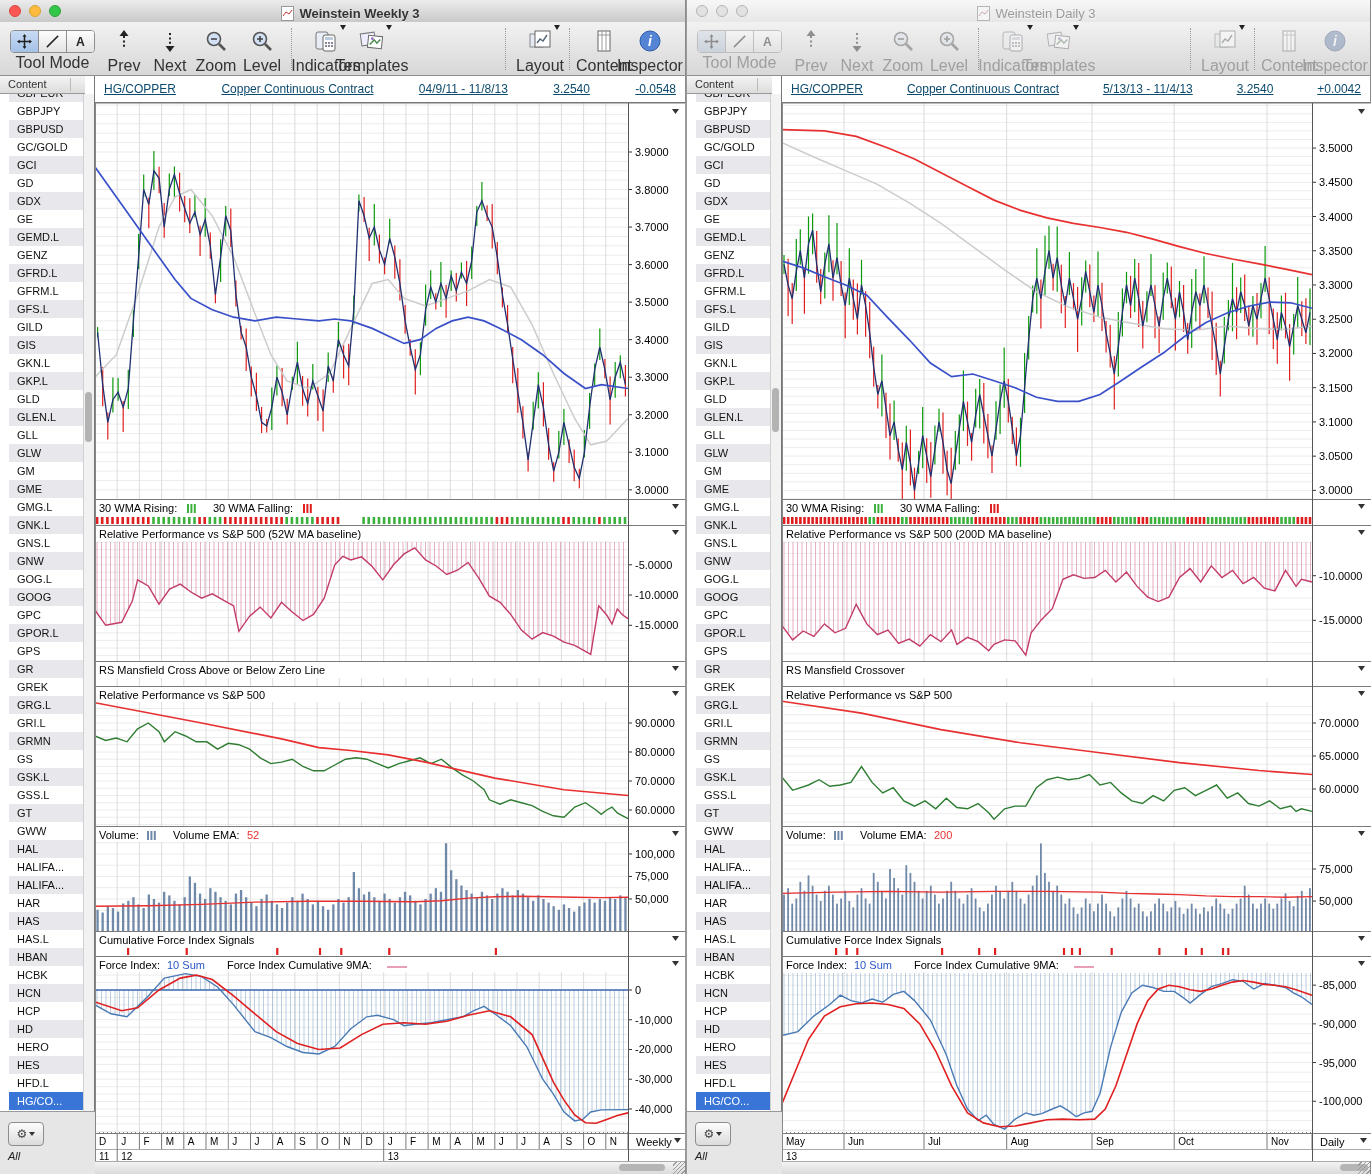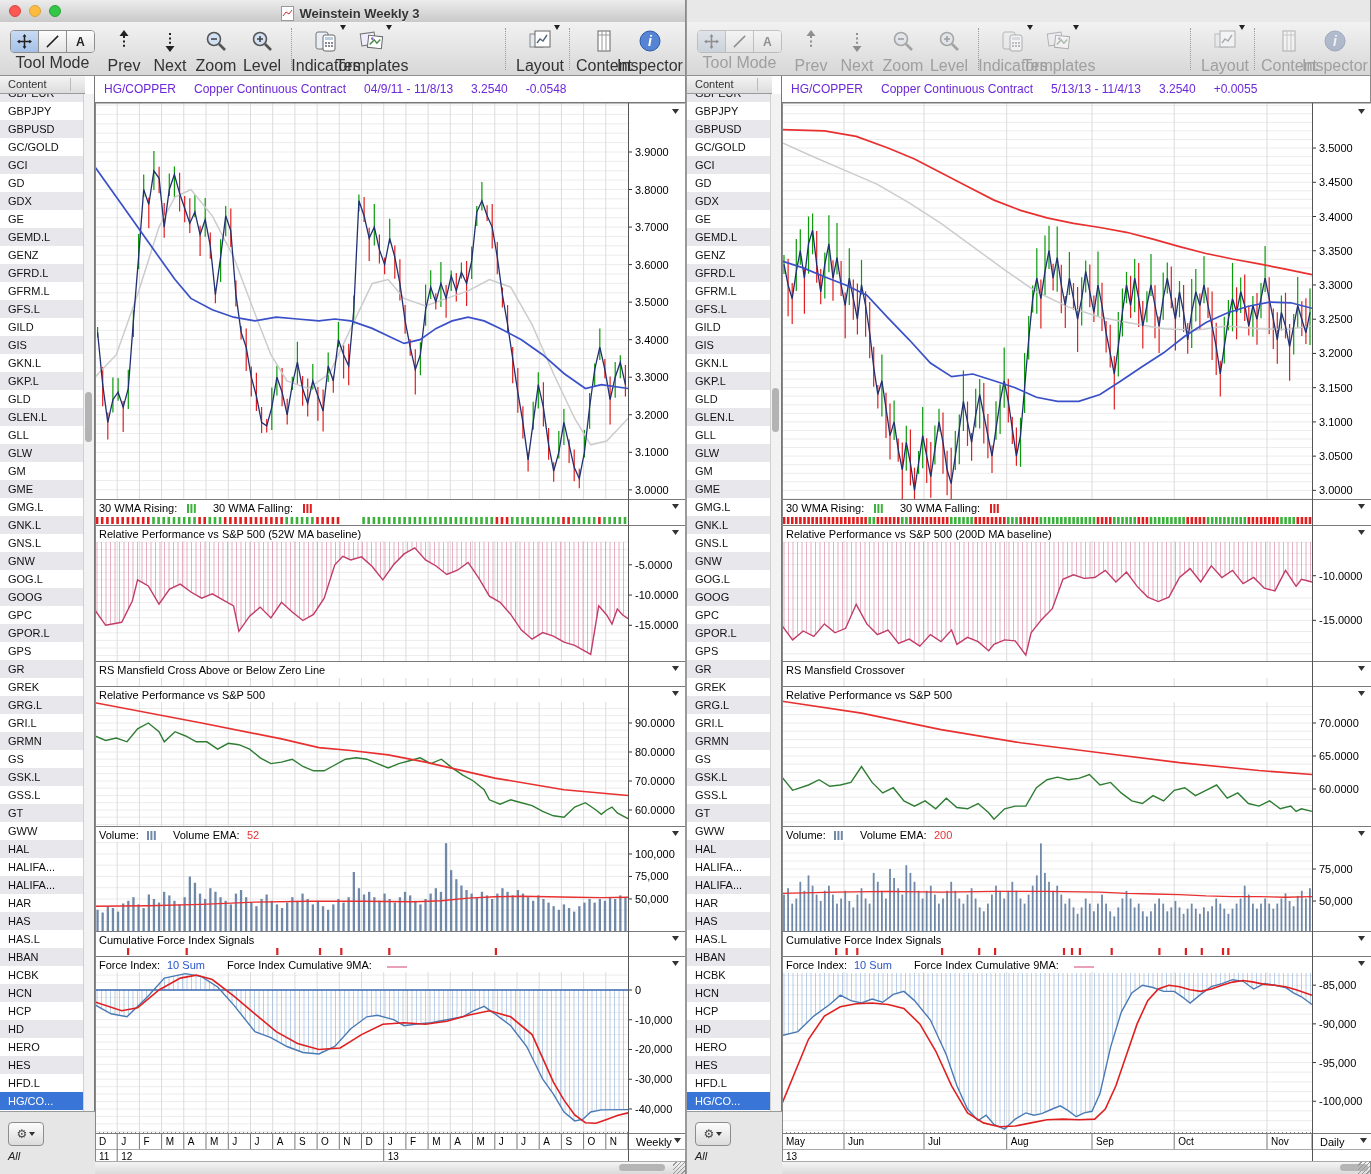--- a/index.html
+++ b/index.html
@@ -35,36 +35,36 @@
   .seg{display:flex;border:1px solid #8d8d8d;border-radius:4px;overflow:hidden;height:21px;margin-top:4px;background:#fdfdfd;}
   .seg-btn{width:27px;display:flex;align-items:center;justify-content:center;font-size:12px;color:#222;border-right:1px solid #8d8d8d;background:linear-gradient(#fdfdfd,#e3e3e3);}
   .seg-btn:last-child{border-right:none;}
   .seg-btn.sel{background:linear-gradient(#c9dbf3,#a3c1e8);}
   .dd{position:absolute;top:-1px;right:-7px;width:0;height:0;border-left:3.5px solid transparent;border-right:3.5px solid transparent;border-top:5px solid #222;}
   
   .sidebar{position:absolute;left:0;top:76px;width:95px;bottom:0;background:#fff;border-right:1px solid #777;box-sizing:border-box;}
   .sb-header{position:absolute;left:0;top:0;width:85px;height:18px;background:linear-gradient(#f4f4f4,#dcdcdc);
     border-bottom:1px solid #9a9a9a;font-size:11px;color:#333;padding-left:8px;line-height:17px;box-sizing:border-box;}
   .sb-header::after{content:"";position:absolute;right:14px;top:2px;bottom:2px;border-left:1px solid #bbb;}
-  .sb-list{position:absolute;left:0;top:18px;width:85px;bottom:62px;overflow:hidden;}
+  .sb-list{position:absolute;left:0;top:18px;width:85px;bottom:62px;overflow:hidden;padding-left:9px;}
   .sb-inner{margin-top:-10px;}
   .sb-item{height:18px;line-height:18px;font-size:11px;color:#111;padding-left:8px;white-space:nowrap;overflow:hidden;background:#fff;}
   .sb-item.gray{background:#e7e7ec;}
   .sb-item.sel{background:#3875d7;color:#fff;}
   .sb-scroll{position:absolute;right:0;top:18px;width:10px;bottom:62px;background:#f2f2f2;border-left:1px solid #d0d0d0;}
   .sb-thumb{position:absolute;left:1px;width:7px;border-radius:4px;background:#b3b3b3;}
   .sb-footer{position:absolute;left:0;bottom:0;width:95px;height:62px;background:#e6e6e6;border-top:1px solid #9a9a9a;}
   .gear-btn{position:absolute;left:8px;top:10px;width:34px;height:22px;border:1px solid #8d8d8d;border-radius:4px;
     background:linear-gradient(#fdfdfd,#dcdcdc);font-size:12px;color:#444;display:flex;align-items:center;justify-content:center;gap:2px;}
   .gear-btn .tri{width:0;height:0;border-left:3px solid transparent;border-right:3px solid transparent;border-top:4px solid #333;}
   .sb-all{position:absolute;left:8px;top:38px;font-size:11px;color:#222;font-style:italic;}
   
   .chart-region{position:absolute;left:95px;top:76px;right:0;bottom:0;background:#fff;}
   .chart-header{position:absolute;left:0;top:0;right:0;height:26px;background:#fff;border-bottom:1px solid #777;
-    display:flex;align-items:center;justify-content:flex-start;font-size:12px;color:#6d28d9;}
+    display:flex;align-items:center;justify-content:space-between;font-size:12px;color:#0c4a6e;text-decoration:underline;}
   .chart-header span{margin:0 9px;white-space:nowrap;}
   .chart-svg{position:absolute;left:0;top:27px;}
   .bottom-bar{position:absolute;left:0;right:0;bottom:0;height:12px;background:linear-gradient(#f4f4f4,#dadada);border-top:1px solid #aaa;}
   .hthumb{position:absolute;top:2px;height:7px;border-radius:4px;background:#b5b5b5;}
   .grip{position:absolute;right:0;bottom:0;width:12px;height:12px;
     background:repeating-linear-gradient(135deg,transparent 0 2px,#9a9a9a 2px 3px);}
   svg text{font-family:"Liberation Sans","DejaVu Sans",sans-serif;}
 </style>
 </head>
 <body>
@@ -1257,20 +1257,34 @@
           <line x1="0" y1="1058.5" x2="591" y2="1058.5" stroke="#7a7a7a"></line>
         </svg>
     <div class="bottom-bar">
       <div class="hthumb" style="right:20px;width:46px;"></div>
       <div class="grip"></div>
     </div>
   </div>
 </div>
 
 <div class="window win-right inactive">
+  <div class="titlebar">
+    <div class="lights">
+      <div class="light"></div>
+      <div class="light"></div>
+      <div class="light"></div>
+    </div>
+    <div class="title-wrap">
+      <svg class="doc-ic" viewBox="0 0 13 15">
+            <rect x="0.5" y="0.5" width="12" height="14" fill="#f5f5f5" stroke="#b5b5b5"></rect>
+            <polyline points="2,10 5,6 8,8 11,4" fill="none" stroke="#caa" stroke-width="1"></polyline>
+          </svg>
+      <span class="title">Weinstein Daily 3</span>
+    </div>
+  </div>
   <div class="toolbar">
         <div class="tb-group">
           <div class="seg">
             <div class="seg-btn sel">
               <svg width="15" height="15" viewBox="0 0 16 16">
                 <path d="M8 1v14M1 8h14" stroke="#222" stroke-width="1.6"></path>
                 <path d="M8 0l2 3H6zM8 16l2-3H6zM0 8l3-2v4zM16 8l-3-2v4z" fill="#222"></path>
               </svg>
             </div>
             <div class="seg-btn">
@@ -1463,21 +1477,21 @@
           </div>
       <div class="sb-all">All</div>
     </div>
   </div>
   <div class="chart-region">
     <div class="chart-header">
       <span>HG/COPPER</span>
       <span>Copper Continuous Contract</span>
       <span>5/13/13 - 11/4/13</span>
       <span>3.2540</span>
-      <span>+0.0055</span>
+      <span>+0.0042</span>
     </div>
     <svg class="chart-svg" width="590" height="1071">
           <rect x="0" y="0" width="590" height="1059" fill="#fff"></rect>
           <line x1="0" y1="395.9" x2="530" y2="395.9" stroke="#ececec" stroke-width="1"></line>
           <line x1="0" y1="387.4" x2="530" y2="387.4" stroke="#ececec" stroke-width="1"></line>
           <line x1="0" y1="378.8" x2="530" y2="378.8" stroke="#ececec" stroke-width="1"></line>
           <line x1="0" y1="370.3" x2="530" y2="370.3" stroke="#ececec" stroke-width="1"></line>
           <line x1="0" y1="361.7" x2="530" y2="361.7" stroke="#ececec" stroke-width="1"></line>
           <line x1="0" y1="353.1" x2="530" y2="353.1" stroke="#ececec" stroke-width="1"></line>
           <line x1="0" y1="344.6" x2="530" y2="344.6" stroke="#ececec" stroke-width="1"></line>

